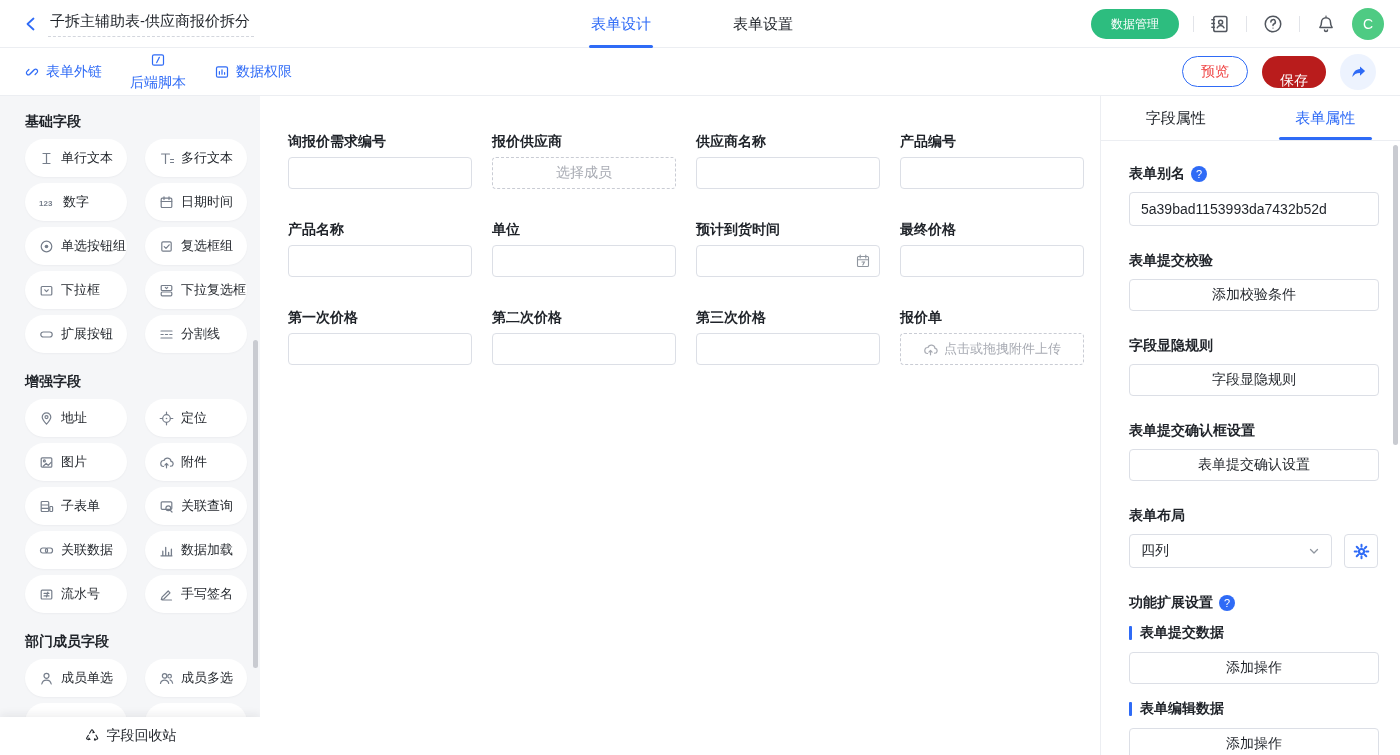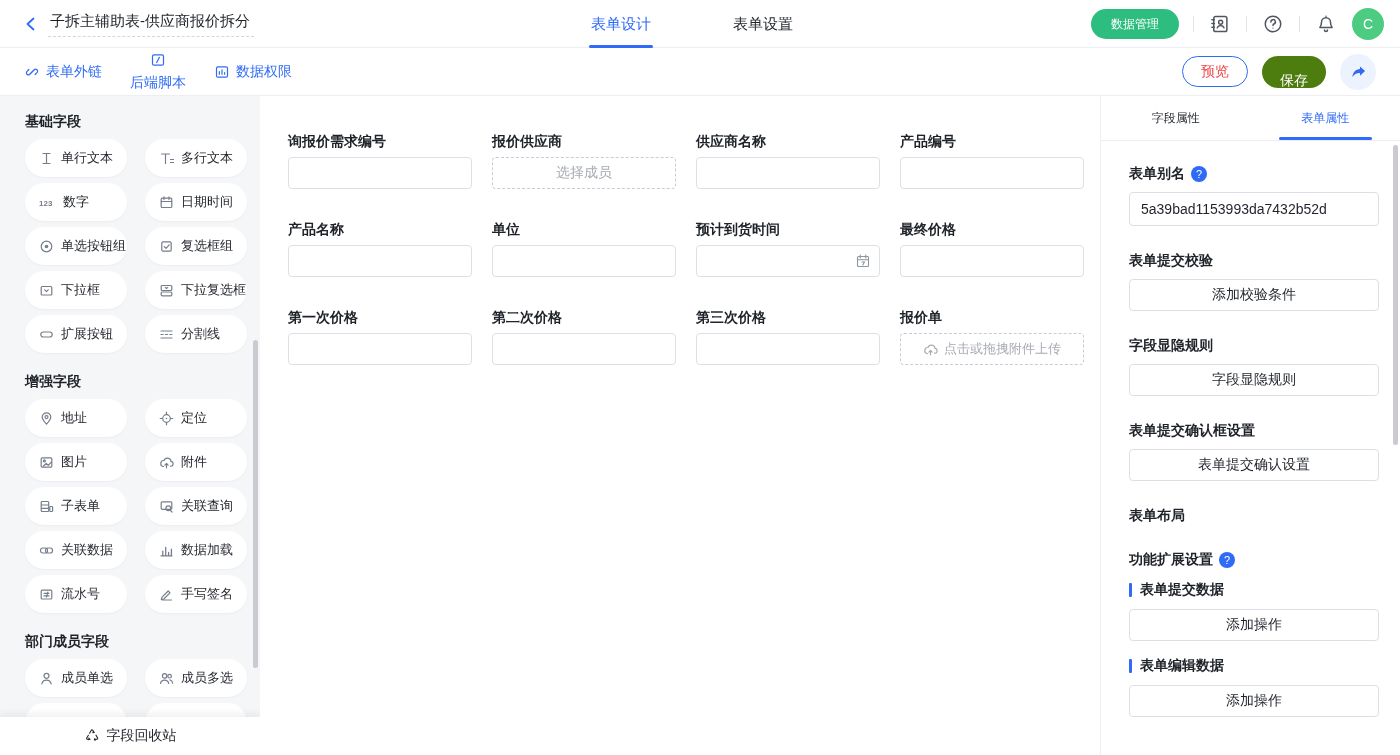--- a/index.html
+++ b/index.html
@@ -24,21 +24,21 @@
   .avatar { width:32px; height:32px; border-radius:50%; background:#4ecb83; color:#fff; font-size:14px;
             display:flex; align-items:center; justify-content:center; cursor:pointer; }
 
   
   .toolbar { position:absolute; top:48px; left:0; width:1400px; height:48px; background:#fff;
              border-bottom:1px solid #eceef2; display:flex; align-items:center; z-index:29; }
   .tool-link { display:flex; align-items:center; gap:6px; color:#2f6bf6; font-size:14px; cursor:pointer; margin-left:24px; }
   .toolbar-right { position:absolute; right:24px; display:flex; align-items:center; gap:14px; }
   .btn-outline { height:31px; min-width:64px; padding:0 18px; border:1px solid #2f6bf6; color:#ef4444;
                  background:#fff; border-radius:16px; font-size:14px; cursor:pointer; }
-  .btn-primary { height:31px; min-width:64px; padding:16px 18px; border:none; color:#fff; background:#4d7c0f;
+  .btn-primary { height:31px; min-width:64px; padding:16px 18px; border:none; color:#fff; background:#b91c1c;
                  border-radius:16px; font-size:14px; cursor:pointer; }
   .btn-share { width:36px; height:36px; border-radius:50%; background:#edf3fe; border:none; cursor:pointer;
                display:flex; align-items:center; justify-content:center; }
 
   
   .sidebar { position:absolute; top:96px; left:0; width:260px; height:659px; background:#f5f6f8; overflow:hidden; }
   .sb-inner { padding:17px 13px 0 25px; }
   .sb-title { font-size:14px; font-weight:700; margin-bottom:8px; }
   .sb-grid { display:grid; grid-template-columns:1fr 1fr; column-gap:18px; row-gap:6px; margin-bottom:20px; }
   .pill { height:38px; background:#fff; border-radius:19px; display:flex; align-items:center; gap:7px;
@@ -59,21 +59,21 @@
   .fctrl.dashed { border:1px dashed #c9ccd4; display:flex; align-items:center; justify-content:center;
                   color:#a8abb3; font-size:14px; gap:6px; }
   .fctrl .cal { position:absolute; right:8px; top:7px; }
   .fld { cursor:pointer; }
 
   
   .panel { position:absolute; top:96px; right:0; width:300px; height:659px; background:#fff;
            border-left:1px solid #eceef2; }
   .p-tabs { height:45px; border-bottom:1px solid #eceef2; display:flex; }
   .p-tab { position:relative; flex:1; display:flex; align-items:center; justify-content:center;
-           font-size:12px; cursor:pointer; }
+           font-size:15px; cursor:pointer; }
   .p-tab.active { color:#2f6bf6; }
   .p-tab.active .tab-underline { position:absolute; left:28px; right:28px; bottom:0; height:3px; background:#2f6bf6; border-radius:2px; }
   .p-body { padding:24px 22px 0 28px; }
   .p-label { font-size:14px; font-weight:700; margin-bottom:9px; display:flex; align-items:center; gap:6px; }
   .help-dot { width:16px; height:16px; border-radius:50%; background:#2f6bf6; color:#fff; font-size:11px;
               font-weight:400; display:flex; align-items:center; justify-content:center; cursor:pointer; }
   .p-input { width:250px; height:34px; border:1px solid #dcdfe6; border-radius:4px; font-size:14px;
              padding:0 11px; color:#1f2329; font-family:"Liberation Sans","DejaVu Sans",sans-serif; }
   .p-btn { width:250px; height:32px; background:#fff; border:1px solid #dcdfe6; border-radius:4px;
            font-size:14px; color:#1f2329; cursor:pointer; }
@@ -461,20 +461,37 @@
         <button class="p-btn">字段显隐规则</button>
       </div>
 
       <div class="p-sec">
         <div class="p-label">表单提交确认框设置</div>
         <button class="p-btn">表单提交确认设置</button>
       </div>
 
       <div class="p-sec">
         <div class="p-label">表单布局</div>
+        <div class="layout-row">
+          <div class="p-select">
+            <span>四列</span>
+            <svg width="12" height="12" viewBox="0 0 12 12" fill="none" stroke="#8f959e" stroke-width="1.3" stroke-linecap="round" stroke-linejoin="round">
+                <polyline points="2.5,4.5 6,8 9.5,4.5"></polyline>
+              </svg>
+          </div>
+          <button class="gear-btn">
+            <svg width="17" height="17" viewBox="0 0 16 16">
+              <g stroke="#2f6bf6" stroke-width="1.9" stroke-linecap="round">
+                <path d="M8 1.6v2M8 12.4v2M1.6 8h2M12.4 8h2M3.5 3.5l1.4 1.4M11.1 11.1l1.4 1.4M12.5 3.5l-1.4 1.4M4.9 11.1l-1.4 1.4"></path>
+              </g>
+              <circle cx="8" cy="8" r="3.4" fill="#2f6bf6"></circle>
+              <circle cx="8" cy="8" r="1.3" fill="#fff"></circle>
+            </svg>
+          </button>
+        </div>
       </div>
 
       <div>
         <div class="p-label" style="margin-bottom:12px;">
           <span>功能扩展设置</span>
           <span class="help-dot">?</span>
         </div>
         <div class="sub-label">
           <span class="blue-bar"></span>
           <span>表单提交数据</span>

